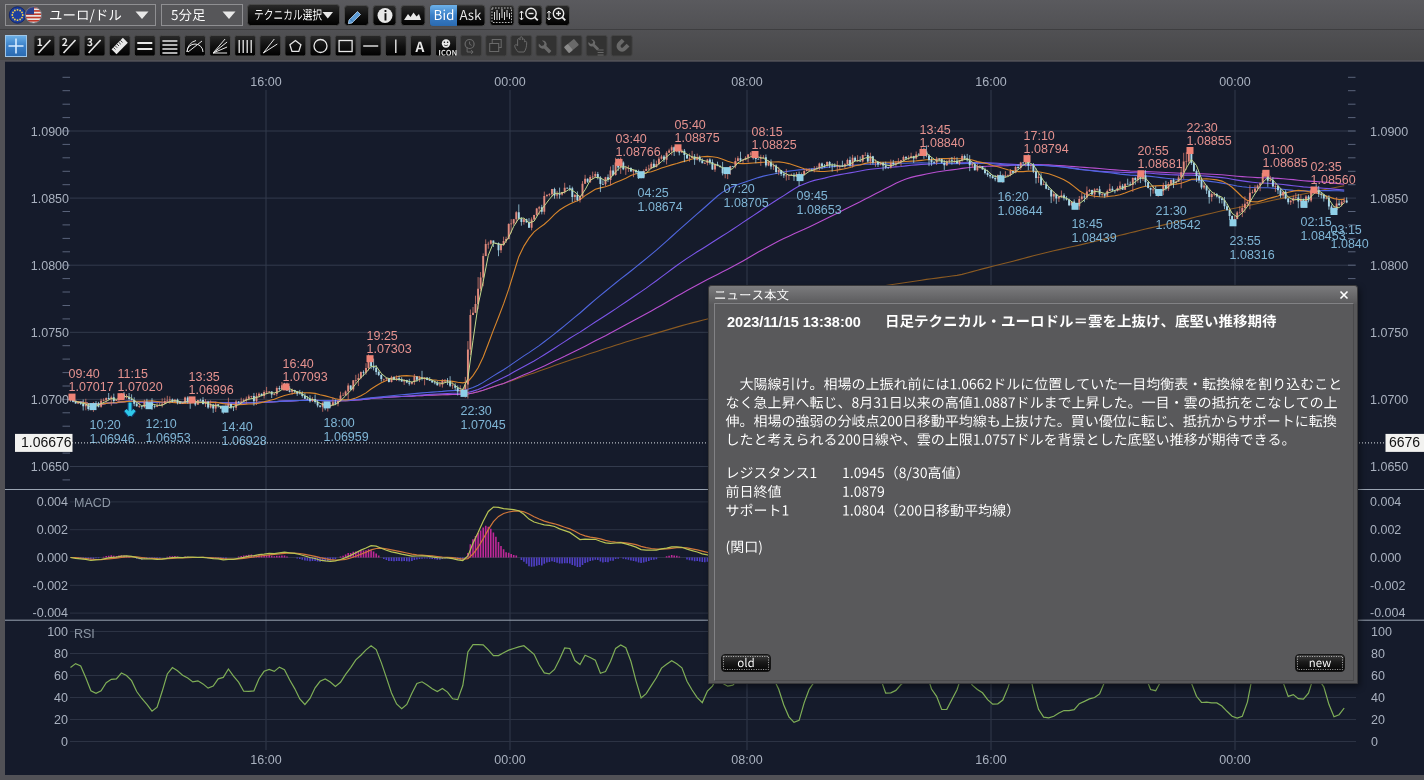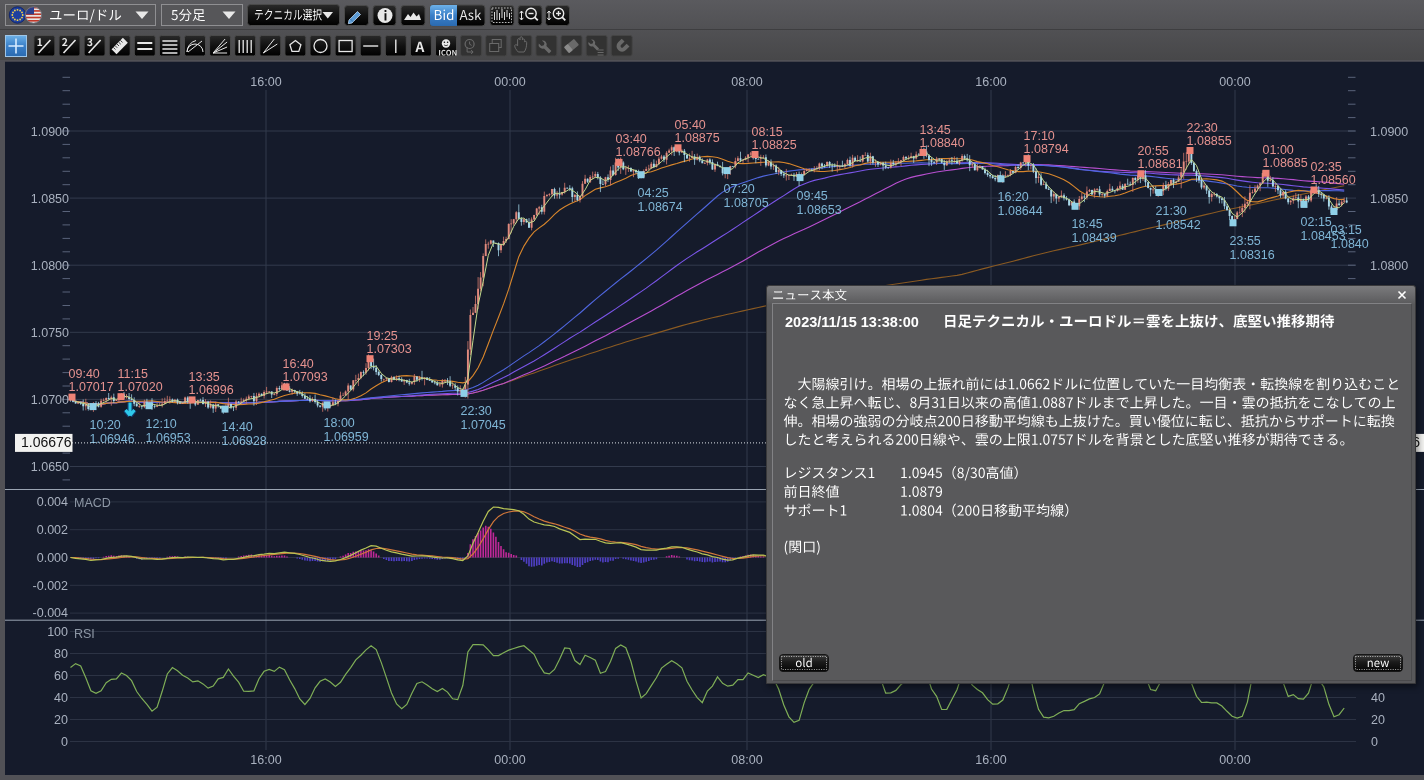--- a/index.html
+++ b/index.html
@@ -619,21 +619,21 @@
     <g>
       <rect x="586.1" y="35.5" width="21.0" height="20.5" rx="2" fill="#323232" stroke="#454545"></rect>
       <path d="M591.1 39.5a3.4 3.4 0 0 1 3.8 4.7l4.2 4.2-2 2-4.2-4.2a3.4 3.4 0 0 1-4.4-4.3l2.2 2.2 2-.6.6-2z" fill="#696969"></path>
       <path d="M597.6 50h6m-6 2.5h6m-6 2.5h6" stroke="#696969"></path>
     </g>
     <g>
       <rect x="611.2" y="35.5" width="21.0" height="20.5" rx="2" fill="#323232" stroke="#454545"></rect>
       <path d="M616.2 41v5a5.5 5.5 0 0 0 11 0v-5h-4v5a1.5 1.5 0 0 1-3 0v-5z" fill="#696969" transform="rotate(45 621.7 46.5)"></path>
     </g>
   </svg>
-<div style="position:absolute;left:766px;top:285px;width:648px;height:397px;background:#58585a;border:1px solid #39393b;border-radius:3px 3px 0 0;box-shadow:2px 3px 6px rgba(0,0,0,.45)">
+<div style="position:absolute;left:708px;top:285px;width:648px;height:397px;background:#58585a;border:1px solid #39393b;border-radius:3px 3px 0 0;box-shadow:2px 3px 6px rgba(0,0,0,.45)">
     <div style="position:absolute;left:0;top:0;right:0;height:18px;background:linear-gradient(#7b7b7d,#5a5a5c);border-radius:3px 3px 0 0"></div>
     <div style="position:absolute;left:5px;top:17px;width:638px;height:376px;background:#59595b;border:1px solid #828285;border-right-color:#4a4a4c;border-bottom-color:#4a4a4c"></div>
     <svg width="646" height="395" viewBox="0 0 646 395" style="position:absolute;left:0;top:0">
       <g fill="#fff">
         <use href="#j12" transform="translate(5.0 13.5)scale(0.012500 -0.012500)"></use>
         <use href="#j31" transform="translate(17.5 13.5)scale(0.012500 -0.012500)"></use>
         <use href="#j2" transform="translate(30.0 13.5)scale(0.012500 -0.012500)"></use>
         <use href="#j32" transform="translate(42.5 13.5)scale(0.012500 -0.012500)"></use>
         <use href="#j33" transform="translate(55.0 13.5)scale(0.012500 -0.012500)"></use>
         <use href="#j34" transform="translate(67.5 13.5)scale(0.012500 -0.012500)"></use>

